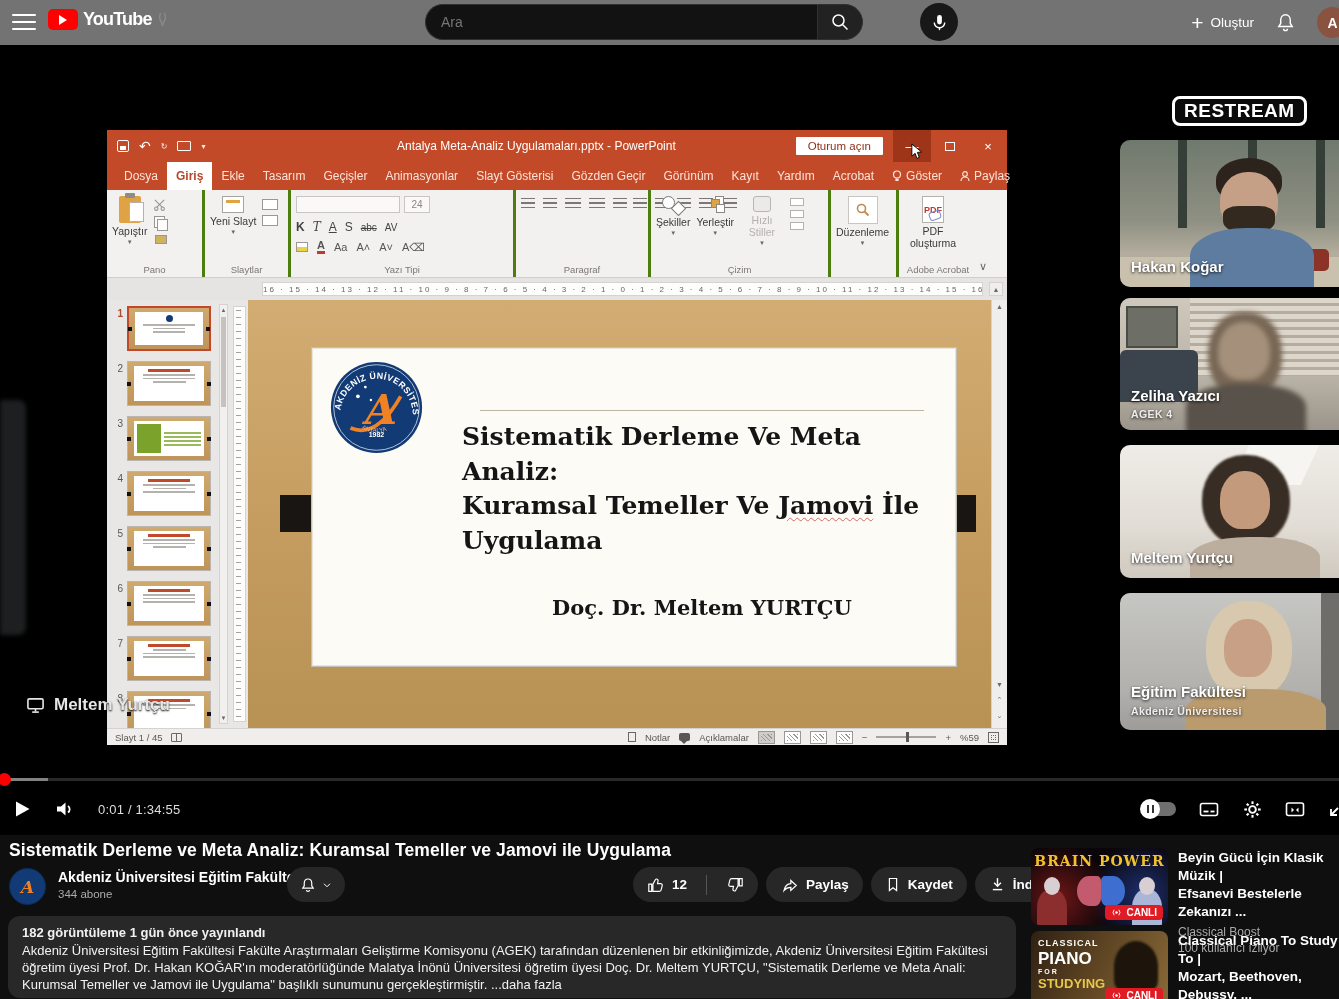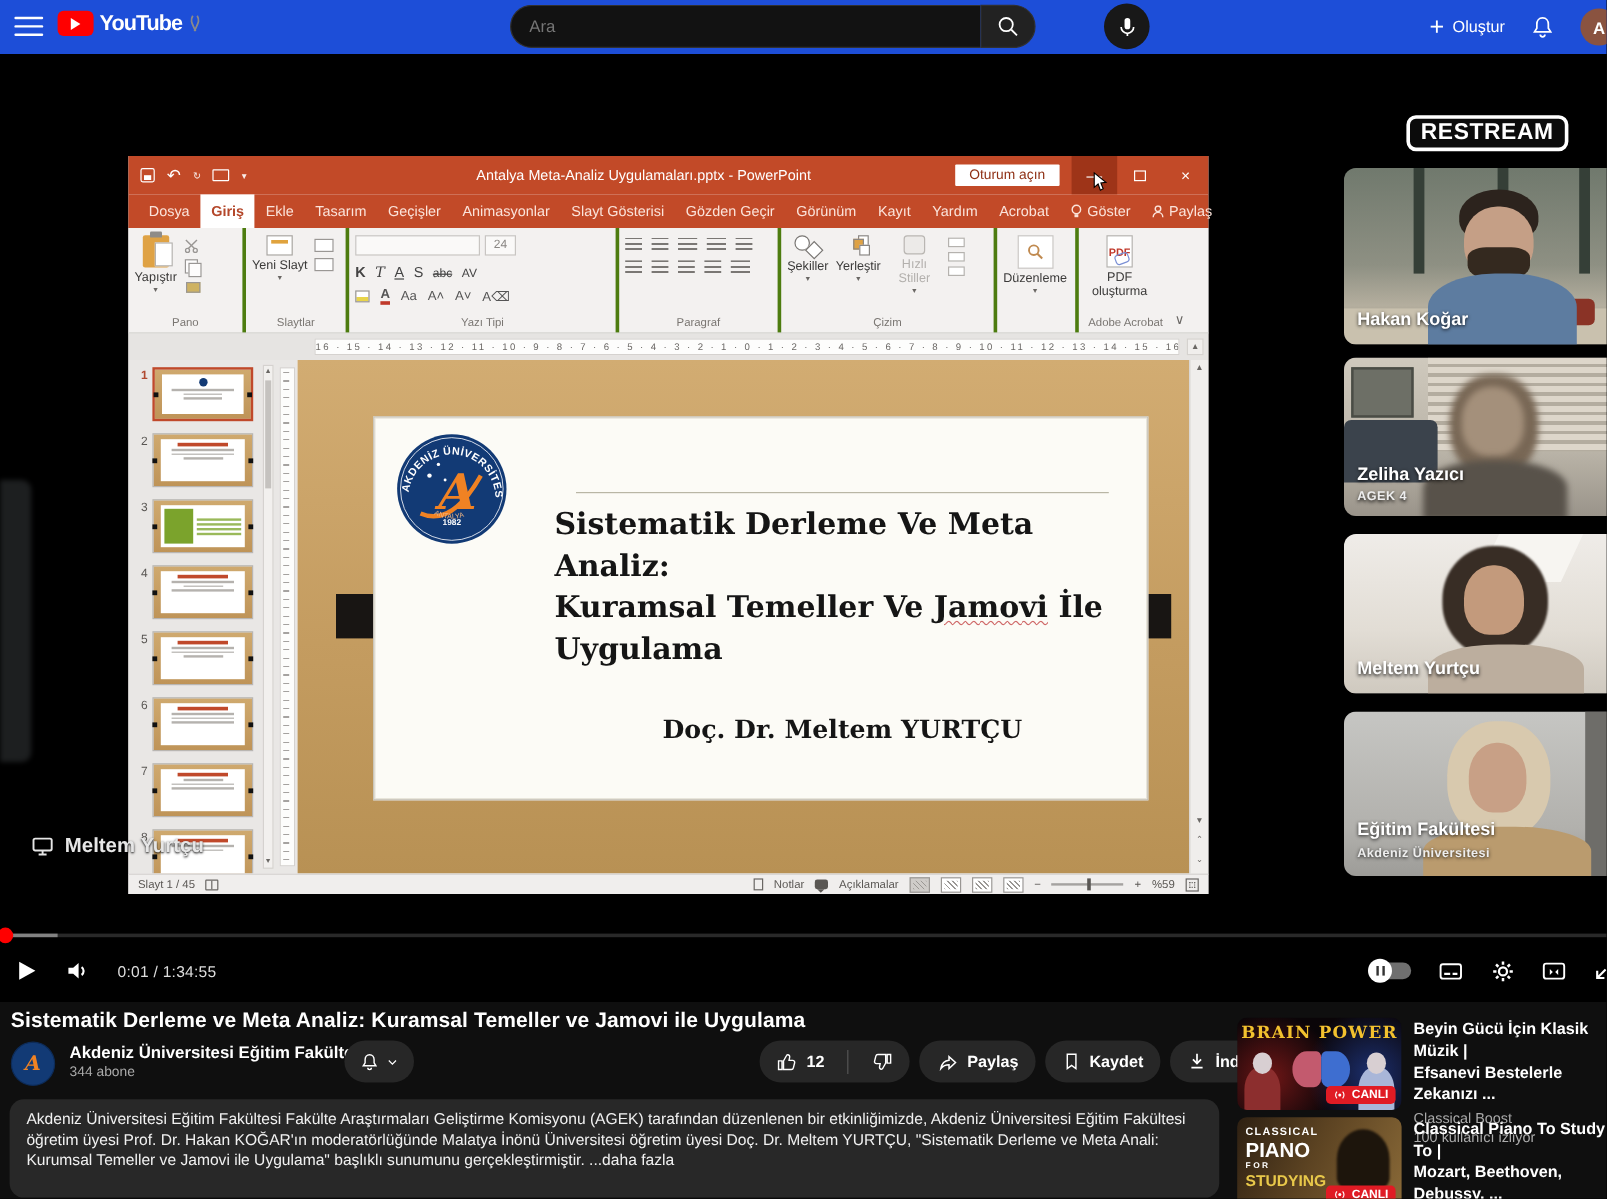--- a/index.html
+++ b/index.html
@@ -3,21 +3,21 @@
 <meta charset="utf-8">
 <style>
   *{box-sizing:border-box;margin:0;padding:0}
   html,body{width:1339px;height:999px;background:#000}
   body{font-family:"Liberation Sans",sans-serif;color:#fff;overflow:hidden}
   .stage{position:relative;width:1339px;height:999px;background:#0f0f0f;overflow:hidden}
   svg{display:block}
   em,i,b{font-style:normal;font-weight:inherit}
 
   
-  .topbar{position:absolute;left:0;top:0;right:0;height:45px;background:#1d4ed8;z-index:9}
+  .topbar{position:absolute;left:0;top:0;right:0;height:45px;background:#737373;z-index:9}
   .hamburger{position:absolute;left:12px;top:11px;width:24px;height:22px;display:flex;flex-direction:column;justify-content:space-around;cursor:pointer}
   .hamburger i{height:2px;background:#fff;border-radius:1px}
   .ytlogo{position:absolute;left:48px;top:9px;display:flex;align-items:center;gap:5px}
   .ytmark{width:30px;height:21px;background:#f00;border-radius:5px;display:grid;place-items:center}
   .ytmark i{width:0;height:0;border-left:8px solid #fff;border-top:5px solid transparent;border-bottom:5px solid transparent}
   .ytword{font-size:18px;font-weight:bold;letter-spacing:-0.8px}
   .search{position:absolute;left:425px;top:4px;height:36px;display:flex}
   .search input{width:392px;background:#121212;border:1px solid #303030;border-right:none;border-radius:18px 0 0 18px;color:#eee;padding:0 15px;font-size:14px;outline:none;font-family:inherit}
   .search-btn{width:46px;background:#222;border:1px solid #303030;border-radius:0 18px 18px 0;display:grid;place-items:center;cursor:pointer}
   .mic-btn{position:absolute;left:920px;top:3px;width:38px;height:38px;border-radius:50%;background:#181818;display:grid;place-items:center;cursor:pointer}
@@ -451,21 +451,21 @@
             <span class="hl"></span>
             <span class="fc">A</span>
             <span>Aa</span>
             <span>A˄</span>
             <span>A˅</span>
             <span>A⌫</span>
           </div>
           <i class="glabel">Yazı Tipi</i>
         </div>
 
-        <div class="grp" style="width:135px;flex-direction:column">
+        <div class="grp" style="width:135px;flex-direction:row">
           <div class="prow">
             <span class="bars"></span>
             <span class="bars"></span>
             <span class="bars ind"></span>
             <span class="bars ind"></span>
             <span class="bars"></span>
           </div>
           <div class="prow">
             <span class="bars"></span>
             <span class="bars"></span>
@@ -885,20 +885,21 @@
     <div class="morebtn">
       <svg width="16" height="4" viewBox="0 0 16 4">
           <circle cx="2" cy="2" r="1.6" fill="#fff"></circle>
           <circle cx="8" cy="2" r="1.6" fill="#fff"></circle>
           <circle cx="14" cy="2" r="1.6" fill="#fff"></circle>
         </svg>
     </div>
   </div>
 
   <div class="desc">
+    <div class="desc-meta">182 görüntüleme  1 gün önce yayınlandı</div>
     <div class="desc-text">Akdeniz Üniversitesi Eğitim Fakültesi Fakülte Araştırmaları Geliştirme Komisyonu (AGEK) tarafından düzenlenen bir etkinliğimizde, Akdeniz Üniversitesi Eğitim Fakültesi öğretim üyesi Prof. Dr. Hakan KOĞAR'ın moderatörlüğünde Malatya İnönü Üniversitesi öğretim üyesi Doç. Dr. Meltem YURTÇU, "Sistematik Derleme ve Meta Anali: Kurumsal Temeller ve Jamovi ile Uygulama" başlıklı sunumunu gerçekleştirmiştir. ...daha fazla</div>
   </div>
 
   <div class="rec rec1">
     <div class="rec-thumb t-brain">
       <span class="bp-text">BRAIN POWER</span>
       <span class="brainL"></span>
       <span class="brainR"></span>
       <span class="figA"></span>
       <span class="figB"></span>

